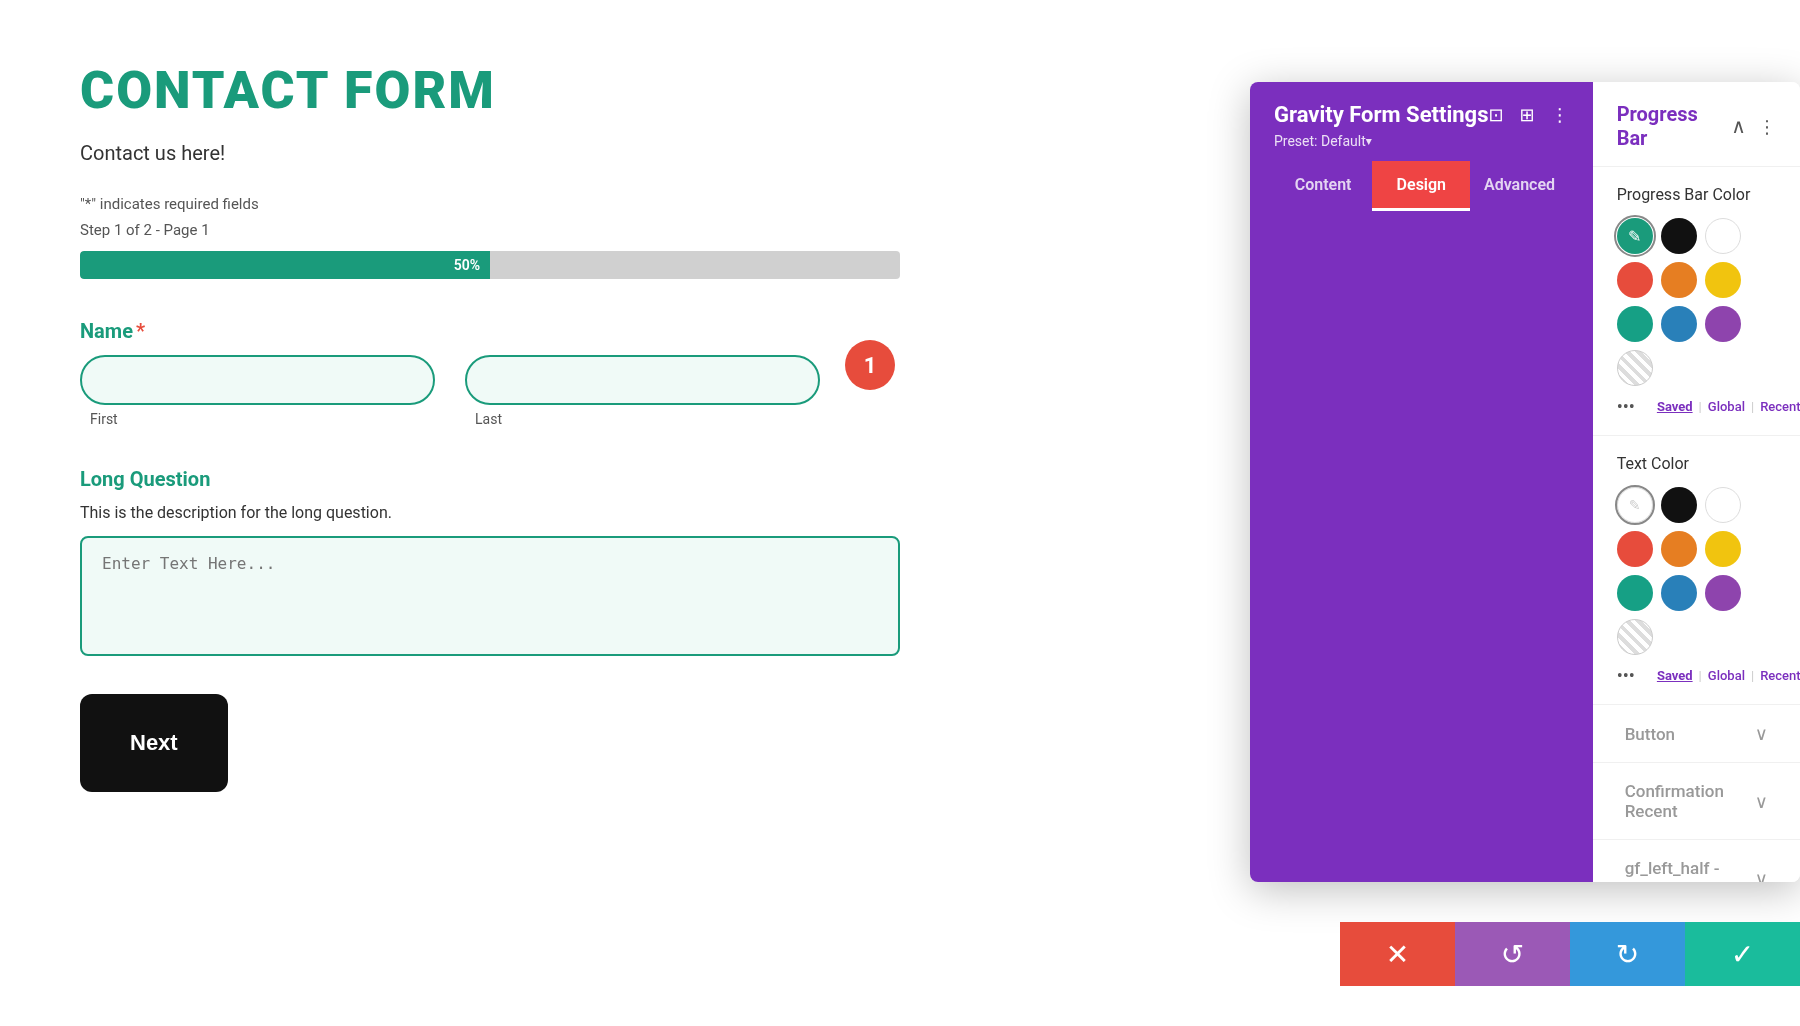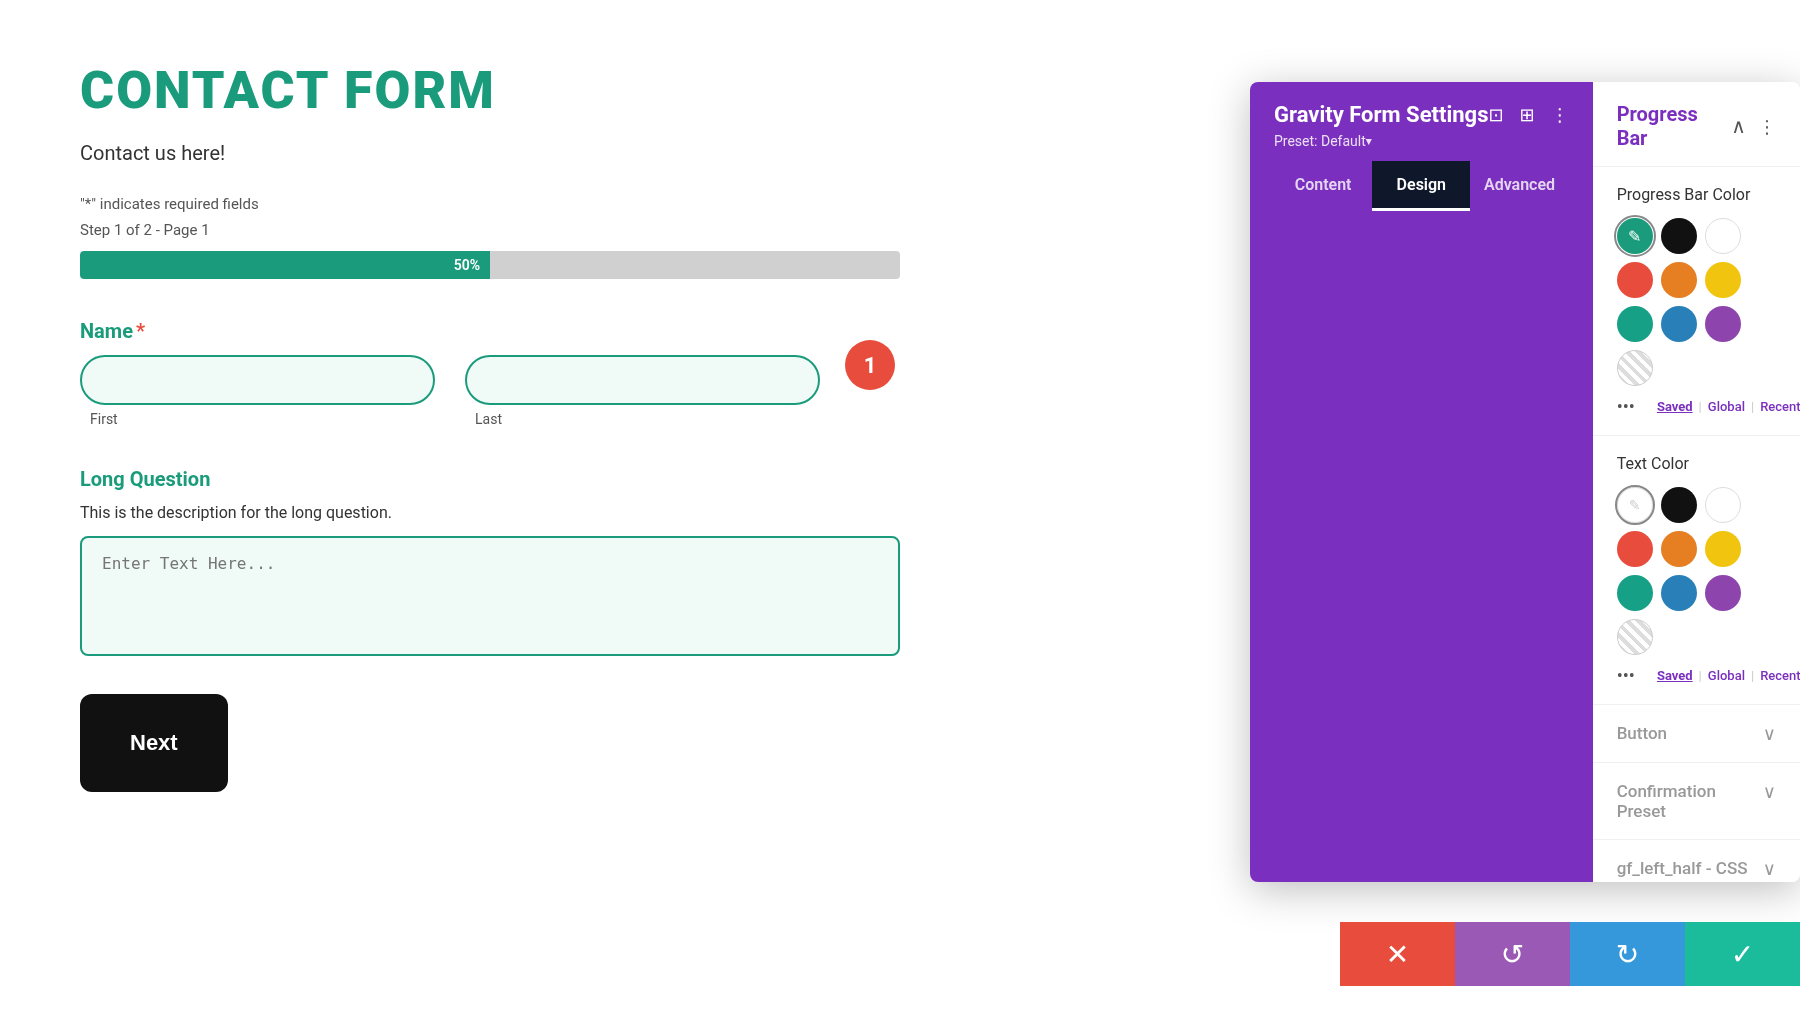--- a/index.html
+++ b/index.html
@@ -237,21 +237,21 @@
       text-align: center;
       padding: 14px 0;
       color: rgba(255,255,255,0.8);
       font-size: 16px;
       font-weight: 600;
       cursor: pointer;
       border-bottom: 3px solid transparent;
     }
 
     .panel-tab.active {
-      background: #0f172a;
+      background: #ef4444;
       border-bottom: 3px solid #fff;
       color: #fff;
     }
 
     .panel-body {
       flex: 1;
       overflow-y: auto;
       padding: 0;
       background: #fff;
     }
@@ -377,24 +377,24 @@
     }
 
     .color-gear {
       font-size: 16px;
       color: #888;
       cursor: pointer;
       margin-left: 6px;
     }
 
     .collapsible-section {
-      padding: 18px 24px;
+      padding: 18px 32px;
       border-bottom: 1px solid #f0f0f0;
       display: flex;
-      align-items: flex-start;
+      align-items: center;
       justify-content: space-between;
       cursor: pointer;
     }
 
     .collapsible-title {
       font-size: 17px;
       color: #999;
       font-weight: 500;
     }
 
@@ -555,21 +555,21 @@
         <span class="color-gear">⚙</span>
       </div>
     </div>
 
     <div class="collapsible-section">
       <span class="collapsible-title">Button</span>
       <span class="chevron-down">∨</span>
     </div>
 
     <div class="collapsible-section">
-      <span class="collapsible-title">Confirmation Preset</span>
+      <span class="collapsible-title">Confirmation Recent</span>
       <span class="chevron-down">∨</span>
     </div>
 
     <div class="collapsible-section">
       <span class="collapsible-title">gf_left_half - CSS Ready Class</span>
       <span class="chevron-down">∨</span>
     </div>
 
   </div>
 </div>

